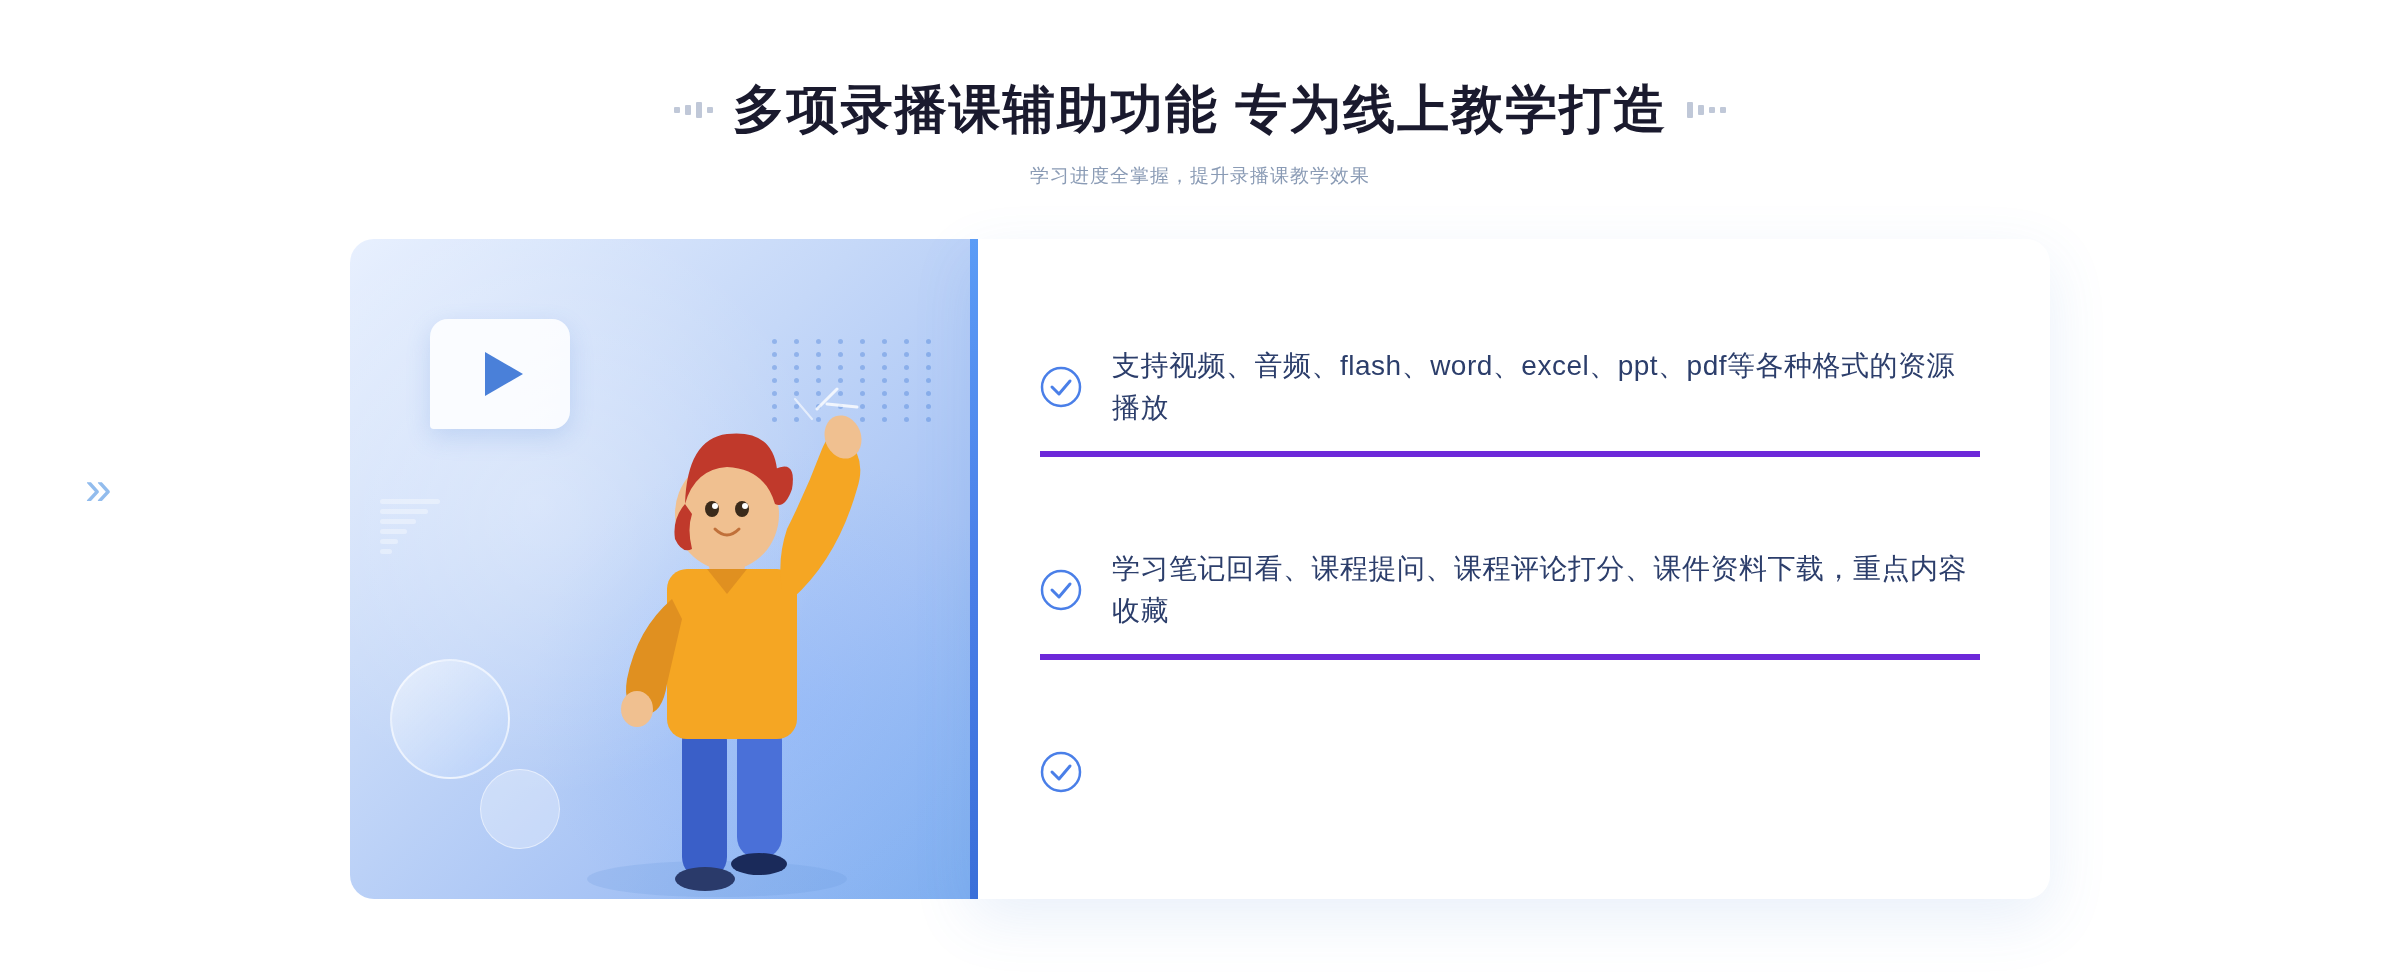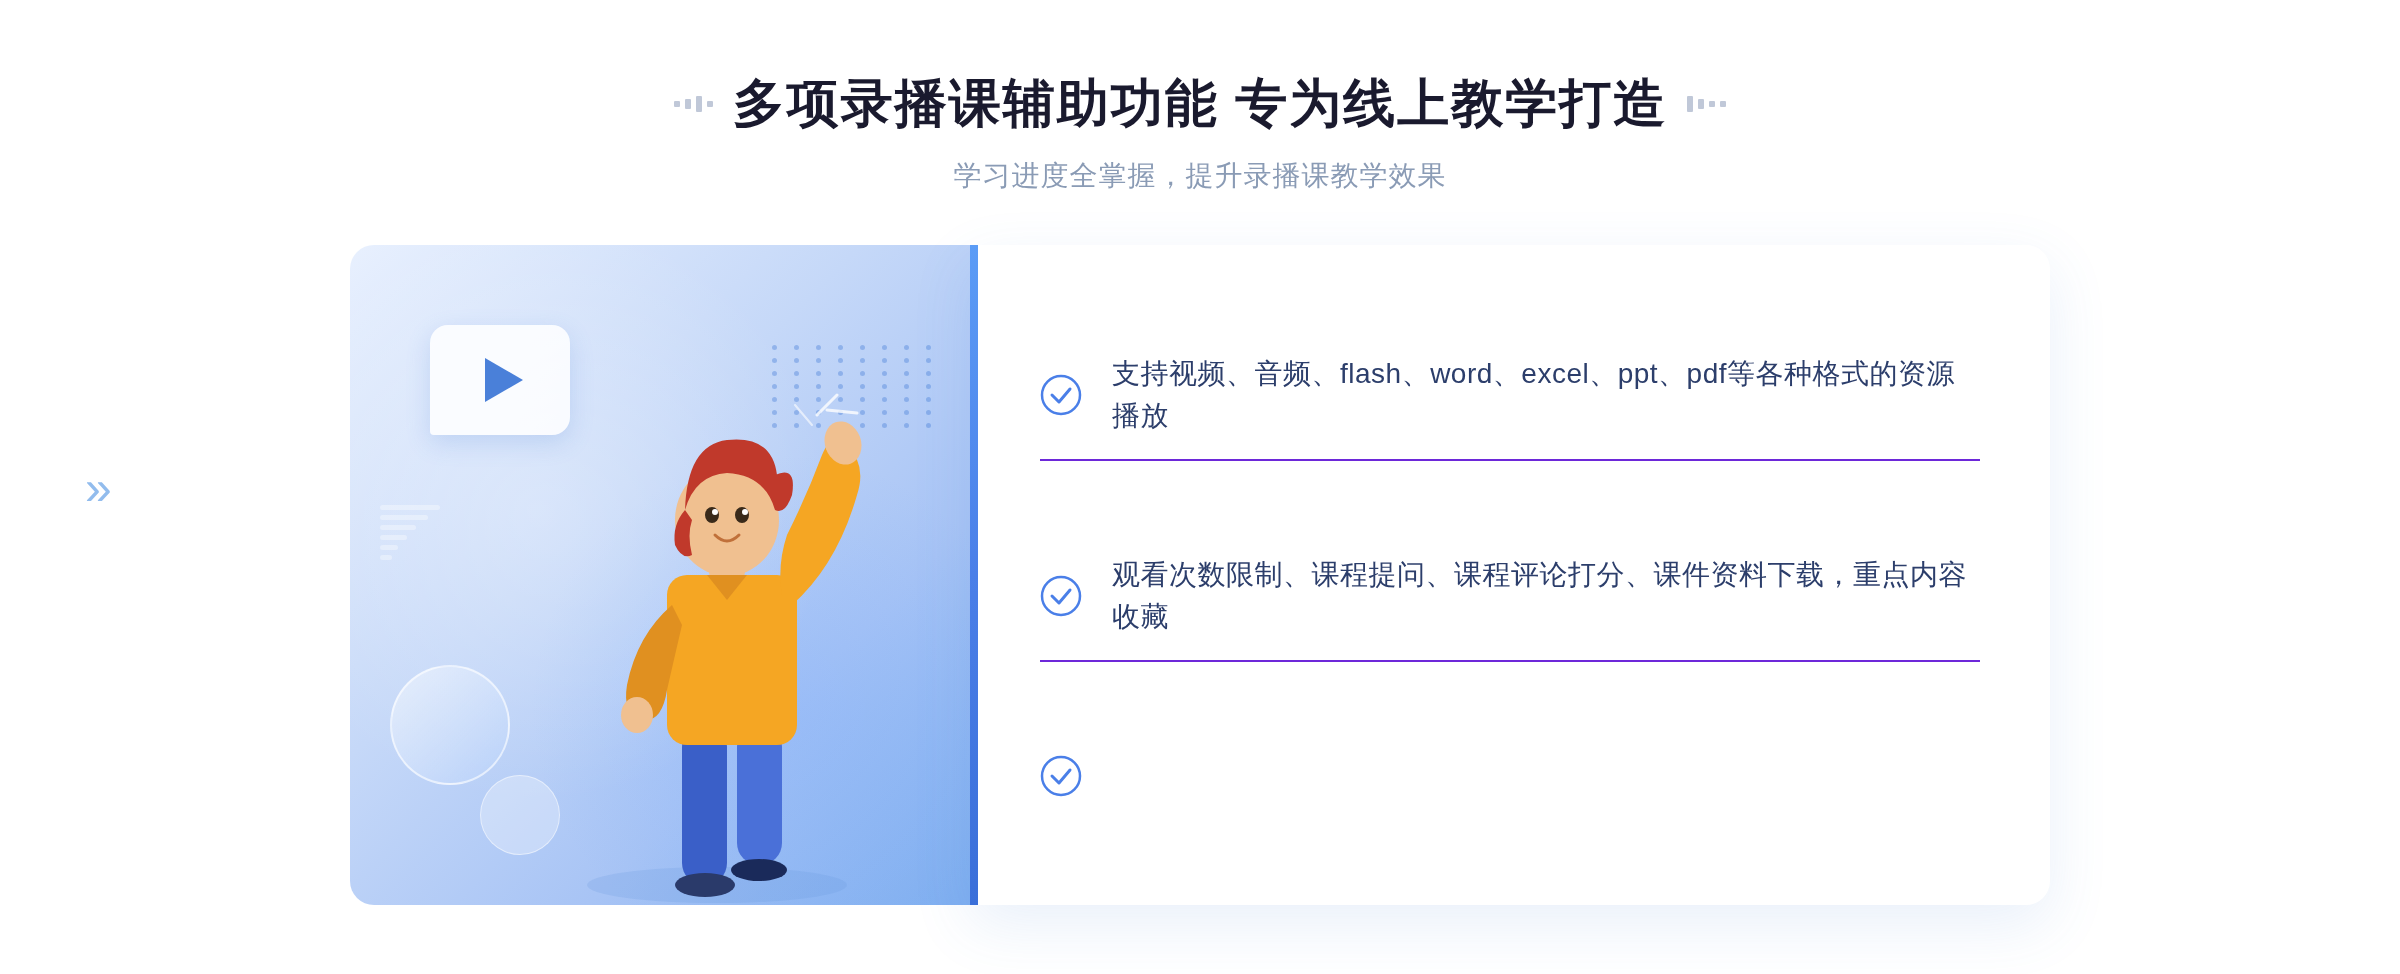--- a/index.html
+++ b/index.html
@@ -96,21 +96,21 @@
     }
 
     .main-title {
       font-size: 52px;
       font-weight: 600;
       color: #1a1a2e;
       letter-spacing: 2px;
     }
 
     .sub-title {
-      font-size: 28px;
+      font-size: 19px;
       color: #8a9bb5;
       letter-spacing: 1px;
     }
 
     
     .content-section {
       display: flex;
       align-items: stretch;
       width: 1700px;
       gap: 0;
@@ -248,21 +248,21 @@
       width: 8px;
       background: linear-gradient(180deg, #5b9cf6, #4a7fe8, #3a6fd9);
       border-radius: 0 0 0 0;
     }
 
     .feature-item {
       display: flex;
       align-items: center;
       gap: 30px;
       padding: 22px 0;
-      border-bottom: 2px solid #6d28d9;
+      border-bottom: 6px solid #6d28d9;
     }
 
     .feature-item:last-child {
       border-bottom: none;
     }
 
     .check-icon {
       width: 42px;
       height: 42px;
       flex-shrink: 0;
@@ -455,21 +455,21 @@
       </div>
 
 
       <div class="feature-item">
         <div class="check-icon">
           <svg viewBox="0 0 42 42" fill="none" xmlns="http://www.w3.org/2000/svg">
             <circle cx="21" cy="21" r="19" stroke="#4a7fe8" stroke-width="2.5" fill="none"></circle>
             <path d="M12 21 L19 28 L30 15" stroke="#4a7fe8" stroke-width="3" stroke-linecap="round" stroke-linejoin="round" fill="none"></path>
           </svg>
         </div>
-        <span class="feature-text">观看次数限制、课程提问、课程评论打分、课件资料下载，重点内容收藏</span>
+        <span class="feature-text">学习笔记回看、课程提问、课程评论打分、课件资料下载，重点内容收藏</span>
       </div>
 
       <div class="feature-item">
         <div class="check-icon">
           <svg viewBox="0 0 42 42" fill="none" xmlns="http://www.w3.org/2000/svg">
             <circle cx="21" cy="21" r="19" stroke="#4a7fe8" stroke-width="2.5" fill="none"></circle>
             <path d="M12 21 L19 28 L30 15" stroke="#4a7fe8" stroke-width="3" stroke-linecap="round" stroke-linejoin="round" fill="none"></path>
           </svg>
         </div>
       </div>

